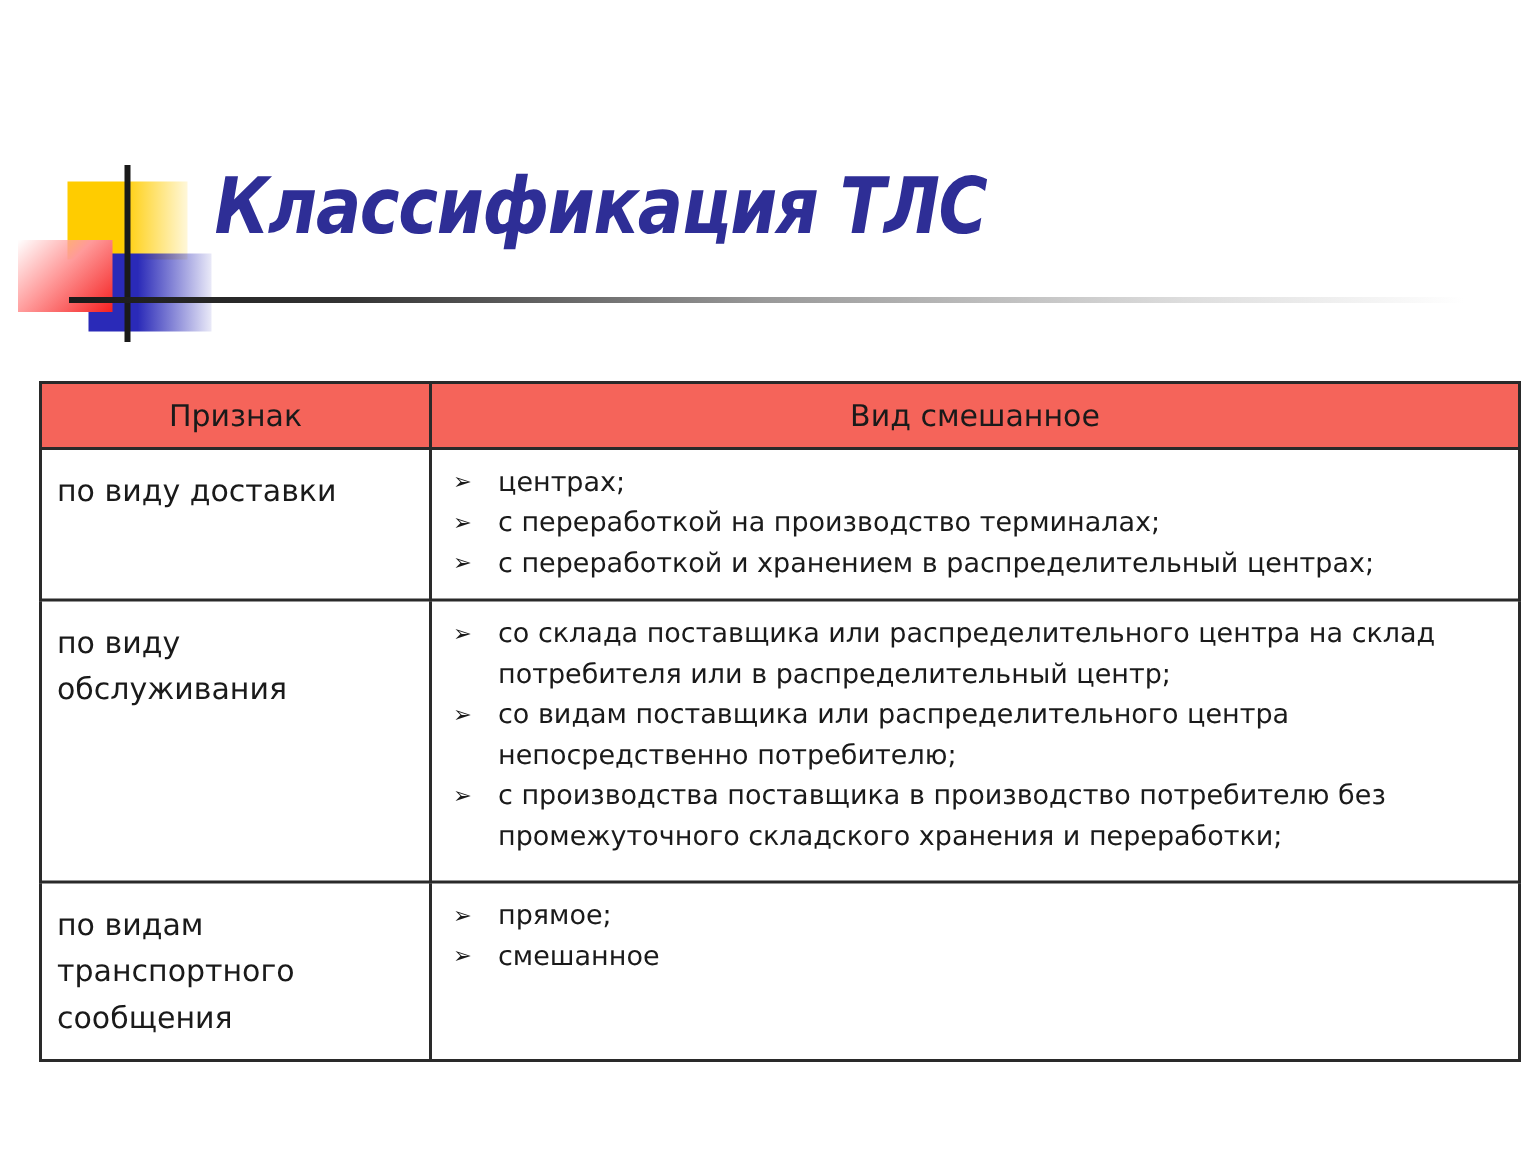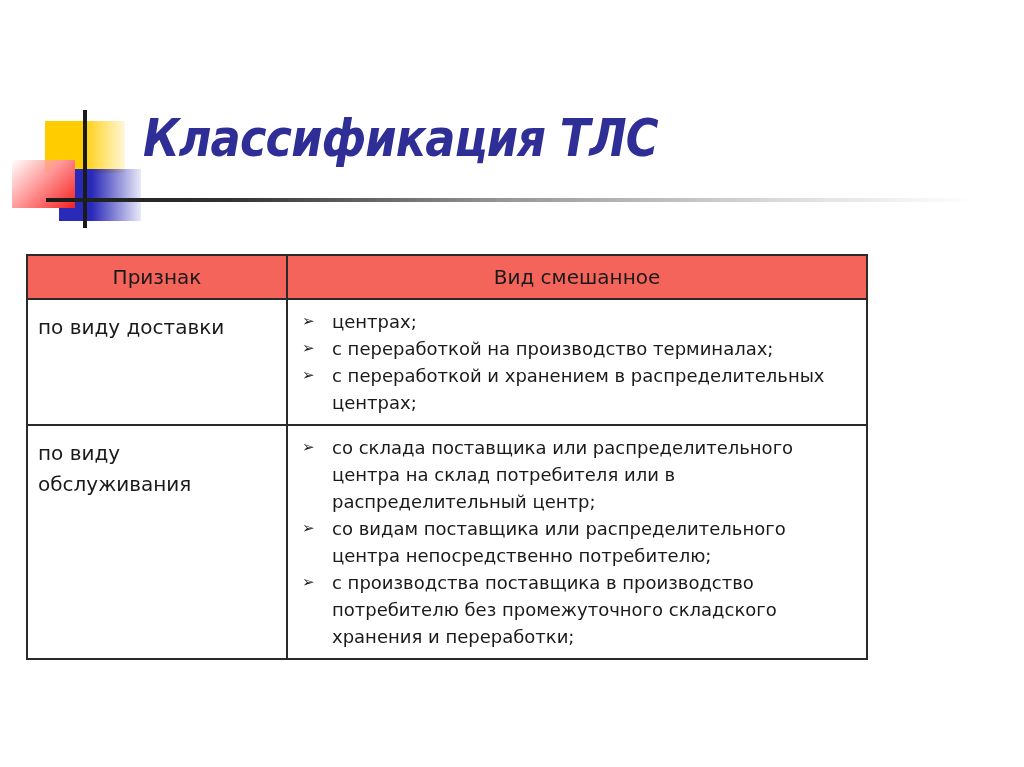--- a/index.html
+++ b/index.html
@@ -33,21 +33,21 @@
       position: absolute; left: 143px; top: 108px;
       font-family: "DejaVu Sans", sans-serif;
       font-weight: bold; font-style: italic;
       font-size: 52px; letter-spacing: -1px;
       color: #2e2e96;
       transform: scaleX(0.86); transform-origin: left center;
       white-space: nowrap;
     }
     table.cls {
       position: absolute; left: 26px; top: 254px;
-      width: 842px; border-collapse: collapse;
+      width: 988px; border-collapse: collapse;
       font-family: "DejaVu Sans", sans-serif;
       font-size: 19px; color: #1a1a1a;
     }
     table.cls th, table.cls td { border: 2px solid #2a2a2a; }
     table.cls th {
       background: #f5645a; font-weight: normal; height: 40px;
       font-size: 20px; text-align: center;
     }
     table.cls td { vertical-align: top; }
     .c1 { width: 238px; padding: 12px 10px; line-height: 31px; font-size: 20px; }
@@ -83,28 +83,37 @@
       <th>Вид смешанное</th>
     </tr>
   </thead>
   <tbody>
     <tr class="r1">
       <td class="c1">по виду доставки</td>
       <td class="c2">
         <ul class="items">
           <li><span class="arrow">➢</span><span>центрах;</span></li>
           <li><span class="arrow">➢</span><span>с переработкой на производство терминалах;</span></li>
-          <li><span class="arrow">➢</span><span>с переработкой и хранением в распределительных центрах;</span></li>
+          <li><span class="arrow">➢</span><span>с переработкой и хранением в распределительный центрах;</span></li>
         </ul>
       </td>
     </tr>
     <tr class="r2">
       <td class="c1">по виду обслуживания</td>
       <td class="c2">
         <ul class="items">
           <li><span class="arrow">➢</span><span>со склада поставщика или распределительного центра на склад потребителя или в распределительный центр;</span></li>
           <li><span class="arrow">➢</span><span>со видам поставщика или распределительного центра непосредственно потребителю;</span></li>
           <li><span class="arrow">➢</span><span>с производства поставщика в производство потребителю без промежуточного складского хранения и переработки;</span></li>
         </ul>
       </td>
     </tr>
+    <tr class="r3">
+      <td class="c1">по видам транспортного сообщения</td>
+      <td class="c2">
+        <ul class="items">
+          <li><span class="arrow">➢</span><span>прямое;</span></li>
+          <li><span class="arrow">➢</span><span>смешанное</span></li>
+        </ul>
+      </td>
+    </tr>
   </tbody>
 </table>
 
 </body></html>

